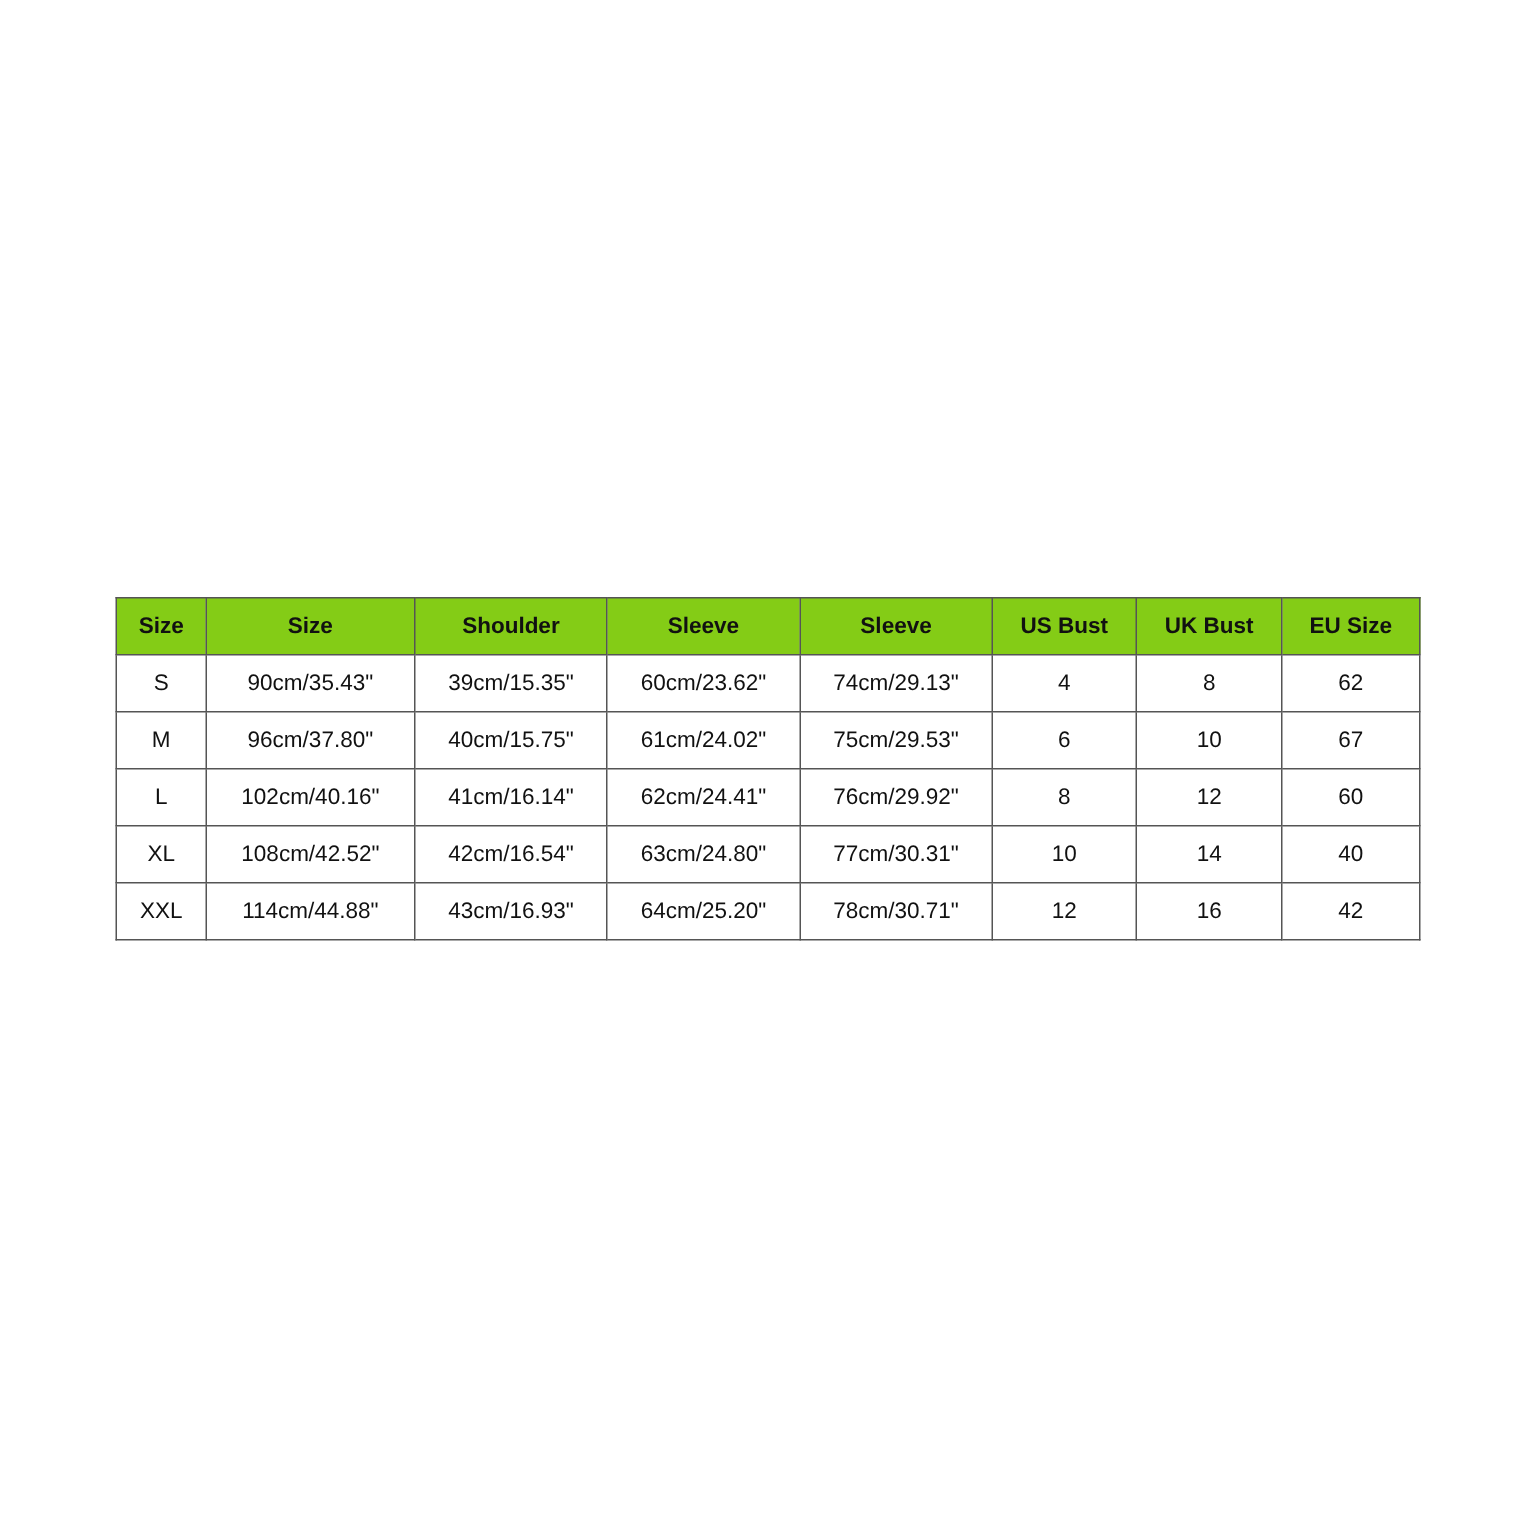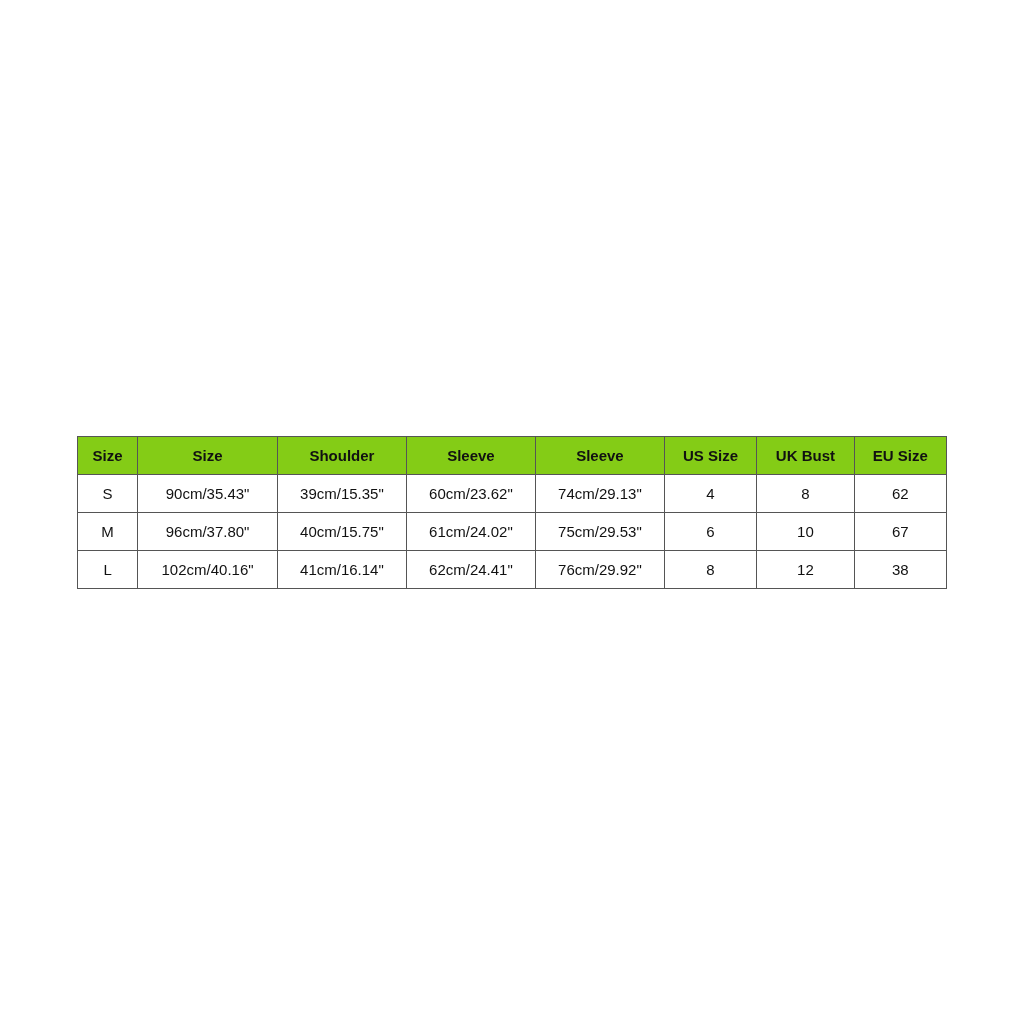--- a/index.html
+++ b/index.html
@@ -54,21 +54,21 @@
 
 <div class="table-container">
   <table>
     <thead>
       <tr>
         <th>Size</th>
         <th>Size</th>
         <th>Shoulder</th>
         <th>Sleeve</th>
         <th>Sleeve</th>
-        <th>US Size</th>
+        <th>US Bust</th>
         <th>UK Bust</th>
         <th>EU Size</th>
       </tr>
     </thead>
     <tbody id="table-body">
     <tr>
           <td>S</td>
           <td>90cm/35.43"</td>
           <td>39cm/15.35"</td>
           <td>60cm/23.62"</td>
@@ -88,17 +88,37 @@
           <td>67</td>
         </tr>
         <tr>
           <td>L</td>
           <td>102cm/40.16"</td>
           <td>41cm/16.14"</td>
           <td>62cm/24.41"</td>
           <td>76cm/29.92"</td>
           <td>8</td>
           <td>12</td>
-          <td>38</td>
+          <td>60</td>
+        </tr>
+        <tr>
+          <td>XL</td>
+          <td>108cm/42.52"</td>
+          <td>42cm/16.54"</td>
+          <td>63cm/24.80"</td>
+          <td>77cm/30.31"</td>
+          <td>10</td>
+          <td>14</td>
+          <td>40</td>
+        </tr>
+        <tr>
+          <td>XXL</td>
+          <td>114cm/44.88"</td>
+          <td>43cm/16.93"</td>
+          <td>64cm/25.20"</td>
+          <td>78cm/30.71"</td>
+          <td>12</td>
+          <td>16</td>
+          <td>42</td>
         </tr>
       </tbody>
   </table>
 </div>
 
 </body></html>

